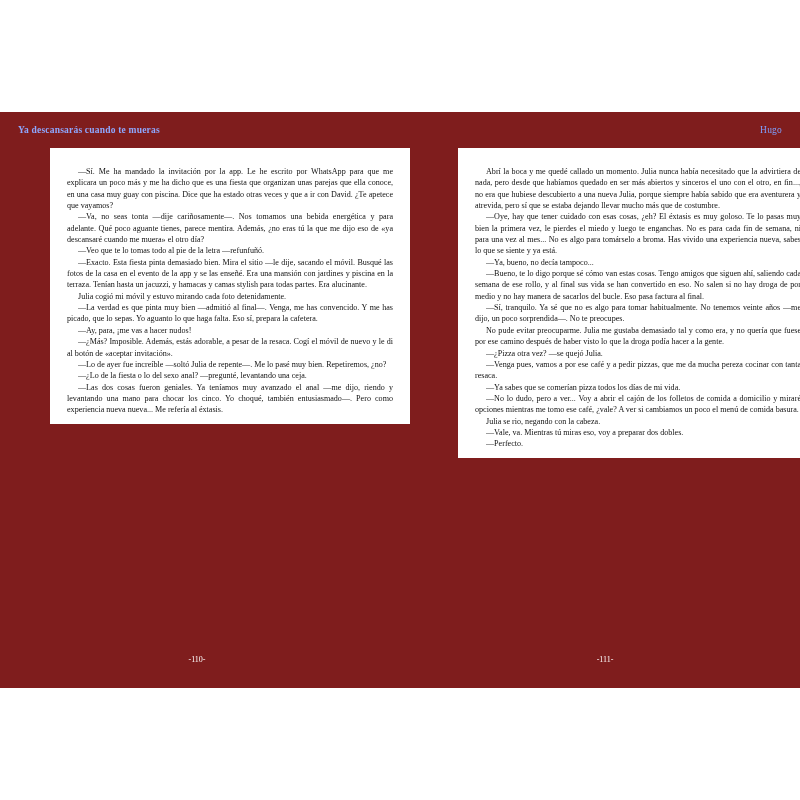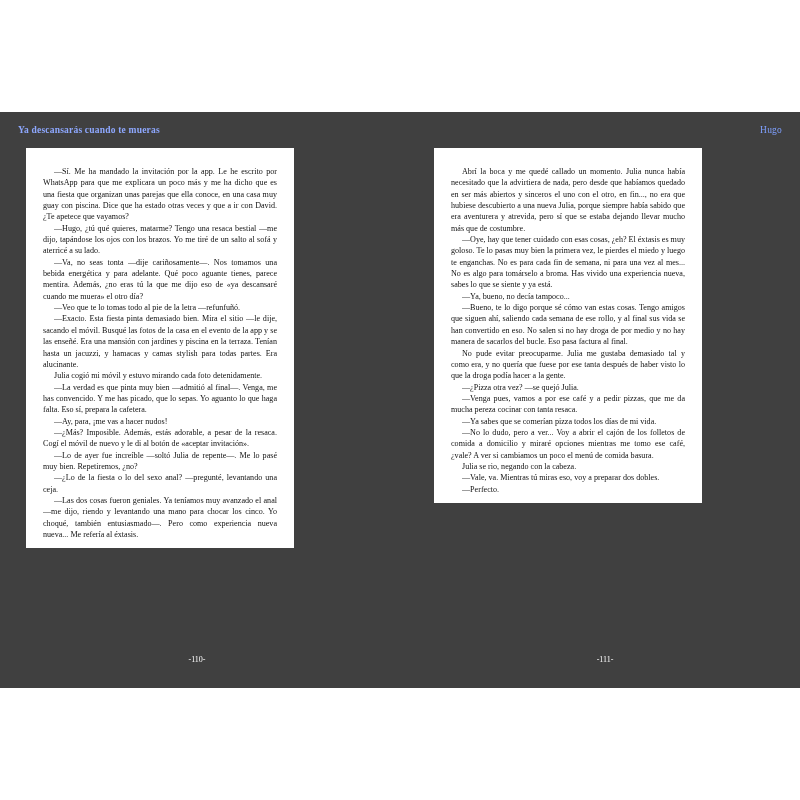--- a/index.html
+++ b/index.html
@@ -18,21 +18,21 @@
     width: 800px;
     height: 800px;
     background: #ffffff;
   }
   .book-spread {
     position: absolute;
     left: 0;
     top: 112px;
     width: 800px;
     height: 576px;
-    background: #404040;
+    background: #7f1d1d;
     display: flex;
     flex-direction: column;
   }
   .running-head {
     height: 36px;
     flex: 0 0 36px;
     display: flex;
     align-items: center;
     justify-content: space-between;
     padding: 0 18px 0 18px;
@@ -53,28 +53,29 @@
     letter-spacing: 0.2px;
   }
   .pages {
     flex: 1 1 auto;
     display: flex;
     justify-content: space-between;
     padding: 0 26px 0 26px;
     box-sizing: border-box;
   }
   .page-col {
-    width: 268px;
+    width: 360px;
     background: #ffffff;
     color: #111111;
     box-sizing: border-box;
     padding: 18px 17px 8px 17px;
     display: flex;
     flex-direction: column;
     position: relative;
+    margin-left: 24px;
   }
   .page-body {
     flex: 1 1 auto;
     overflow: hidden;
   }
   .page-body p {
     margin: 0;
     font-family: "Liberation Serif", serif;
     font-size: 8.1px;
     line-height: 11.35px;
@@ -116,21 +117,20 @@
       <div class="rh-left">Ya descansarás cuando te mueras</div>
       <div class="rh-right">Hugo</div>
     </div>
 
     <div class="pages">
 
       <div class="page-col-outer">
         <div class="page-col">
           <div class="page-body">
             <p>—Sí. Me ha mandado la invitación por la app. Le he escrito por WhatsApp para que me explicara un poco más y me ha dicho que es una fiesta que organizan unas parejas que ella conoce, en una casa muy guay con piscina. Dice que ha estado otras veces y que a ir con David. ¿Te apetece que vayamos?</p>
-            <p>—Hugo, ¿tú qué quieres, matarme? Tengo una resaca bestial —me dijo, tapándose los ojos con los brazos. Yo me tiré de un salto al sofá y aterricé a su lado.</p>
             <p>—Va, no seas tonta —dije cariñosamente—. Nos tomamos una bebida energética y para adelante. Qué poco aguante tienes, parece mentira. Además, ¿no eras tú la que me dijo eso de «ya descansaré cuando me muera» el otro día?</p>
             <p>—Veo que te lo tomas todo al pie de la letra —refunfuñó.</p>
             <p>—Exacto. Esta fiesta pinta demasiado bien. Mira el sitio —le dije, sacando el móvil. Busqué las fotos de la casa en el evento de la app y se las enseñé. Era una mansión con jardines y piscina en la terraza. Tenían hasta un jacuzzi, y hamacas y camas stylish para todas partes. Era alucinante.</p>
             <p>Julia cogió mi móvil y estuvo mirando cada foto detenidamente.</p>
             <p>—La verdad es que pinta muy bien —admitió al final—. Venga, me has convencido. Y me has picado, que lo sepas. Yo aguanto lo que haga falta. Eso sí, prepara la cafetera.</p>
             <p>—Ay, para, ¡me vas a hacer nudos!</p>
             <p>—¿Más? Imposible. Además, estás adorable, a pesar de la resaca. Cogí el móvil de nuevo y le di al botón de «aceptar invitación».</p>
             <p>—Lo de ayer fue increíble —soltó Julia de repente—. Me lo pasé muy bien. Repetiremos, ¿no?</p>
             <p>—¿Lo de la fiesta o lo del sexo anal? —pregunté, levantando una ceja.</p>
             <p>—Las dos cosas fueron geniales. Ya teníamos muy avanzado el anal —me dijo, riendo y levantando una mano para chocar los cinco. Yo choqué, también entusiasmado—. Pero como experiencia nueva nueva... Me refería al éxtasis.</p>
@@ -141,21 +141,22 @@
         </div>
       </div>
 
       <div class="page-col-outer">
         <div class="page-col">
           <div class="page-body">
             <p>Abrí la boca y me quedé callado un momento. Julia nunca había necesitado que la advirtiera de nada, pero desde que habíamos quedado en ser más abiertos y sinceros el uno con el otro, en fin..., no era que hubiese descubierto a una nueva Julia, porque siempre había sabido que era aventurera y atrevida, pero sí que se estaba dejando llevar mucho más que de costumbre.</p>
             <p>—Oye, hay que tener cuidado con esas cosas, ¿eh? El éxtasis es muy goloso. Te lo pasas muy bien la primera vez, le pierdes el miedo y luego te enganchas. No es para cada fin de semana, ni para una vez al mes... No es algo para tomárselo a broma. Has vivido una experiencia nueva, sabes lo que se siente y ya está.</p>
             <p>—Ya, bueno, no decía tampoco...</p>
             <p>—Bueno, te lo digo porque sé cómo van estas cosas. Tengo amigos que siguen ahí, saliendo cada semana de ese rollo, y al final sus vida se han convertido en eso. No salen si no hay droga de por medio y no hay manera de sacarlos del bucle. Eso pasa factura al final.</p>
-            <p>No pude evitar preocuparme. Julia me gustaba demasiado tal y como era, y no quería que fuese por ese tanta después de haber visto lo que la droga podía hacer a la gente.</p>
+            <p>—Sí, tranquilo. Ya sé que no es algo para tomar habitualmente. No tenemos veinte años —me dijo, un poco sorprendida—. No te preocupes.</p>
+            <p>No pude evitar preocuparme. Julia me gustaba demasiado tal y como era, y no quería que fuese por ese camino después de haber visto lo que la droga podía hacer a la gente.</p>
             <p>—¿Pizza otra vez? —se quejó Julia.</p>
             <p>—Venga pues, vamos a por ese café y a pedir pizzas, que me da mucha pereza cocinar con tanta resaca.</p>
             <p>—Ya sabes que se comerían pizza todos los días de mi vida.</p>
             <p>—No lo dudo, pero a ver... Voy a abrir el cajón de los folletos de comida a domicilio y miraré opciones mientras me tomo ese café, ¿vale? A ver si cambiamos un poco el menú de comida basura.</p>
             <p>Julia se rio, negando con la cabeza.</p>
             <p>—Vale, va. Mientras tú miras eso, voy a preparar dos dobles.</p>
             <p>—Perfecto.</p>
           </div>
         </div>
         <div class="folio-wrap">

